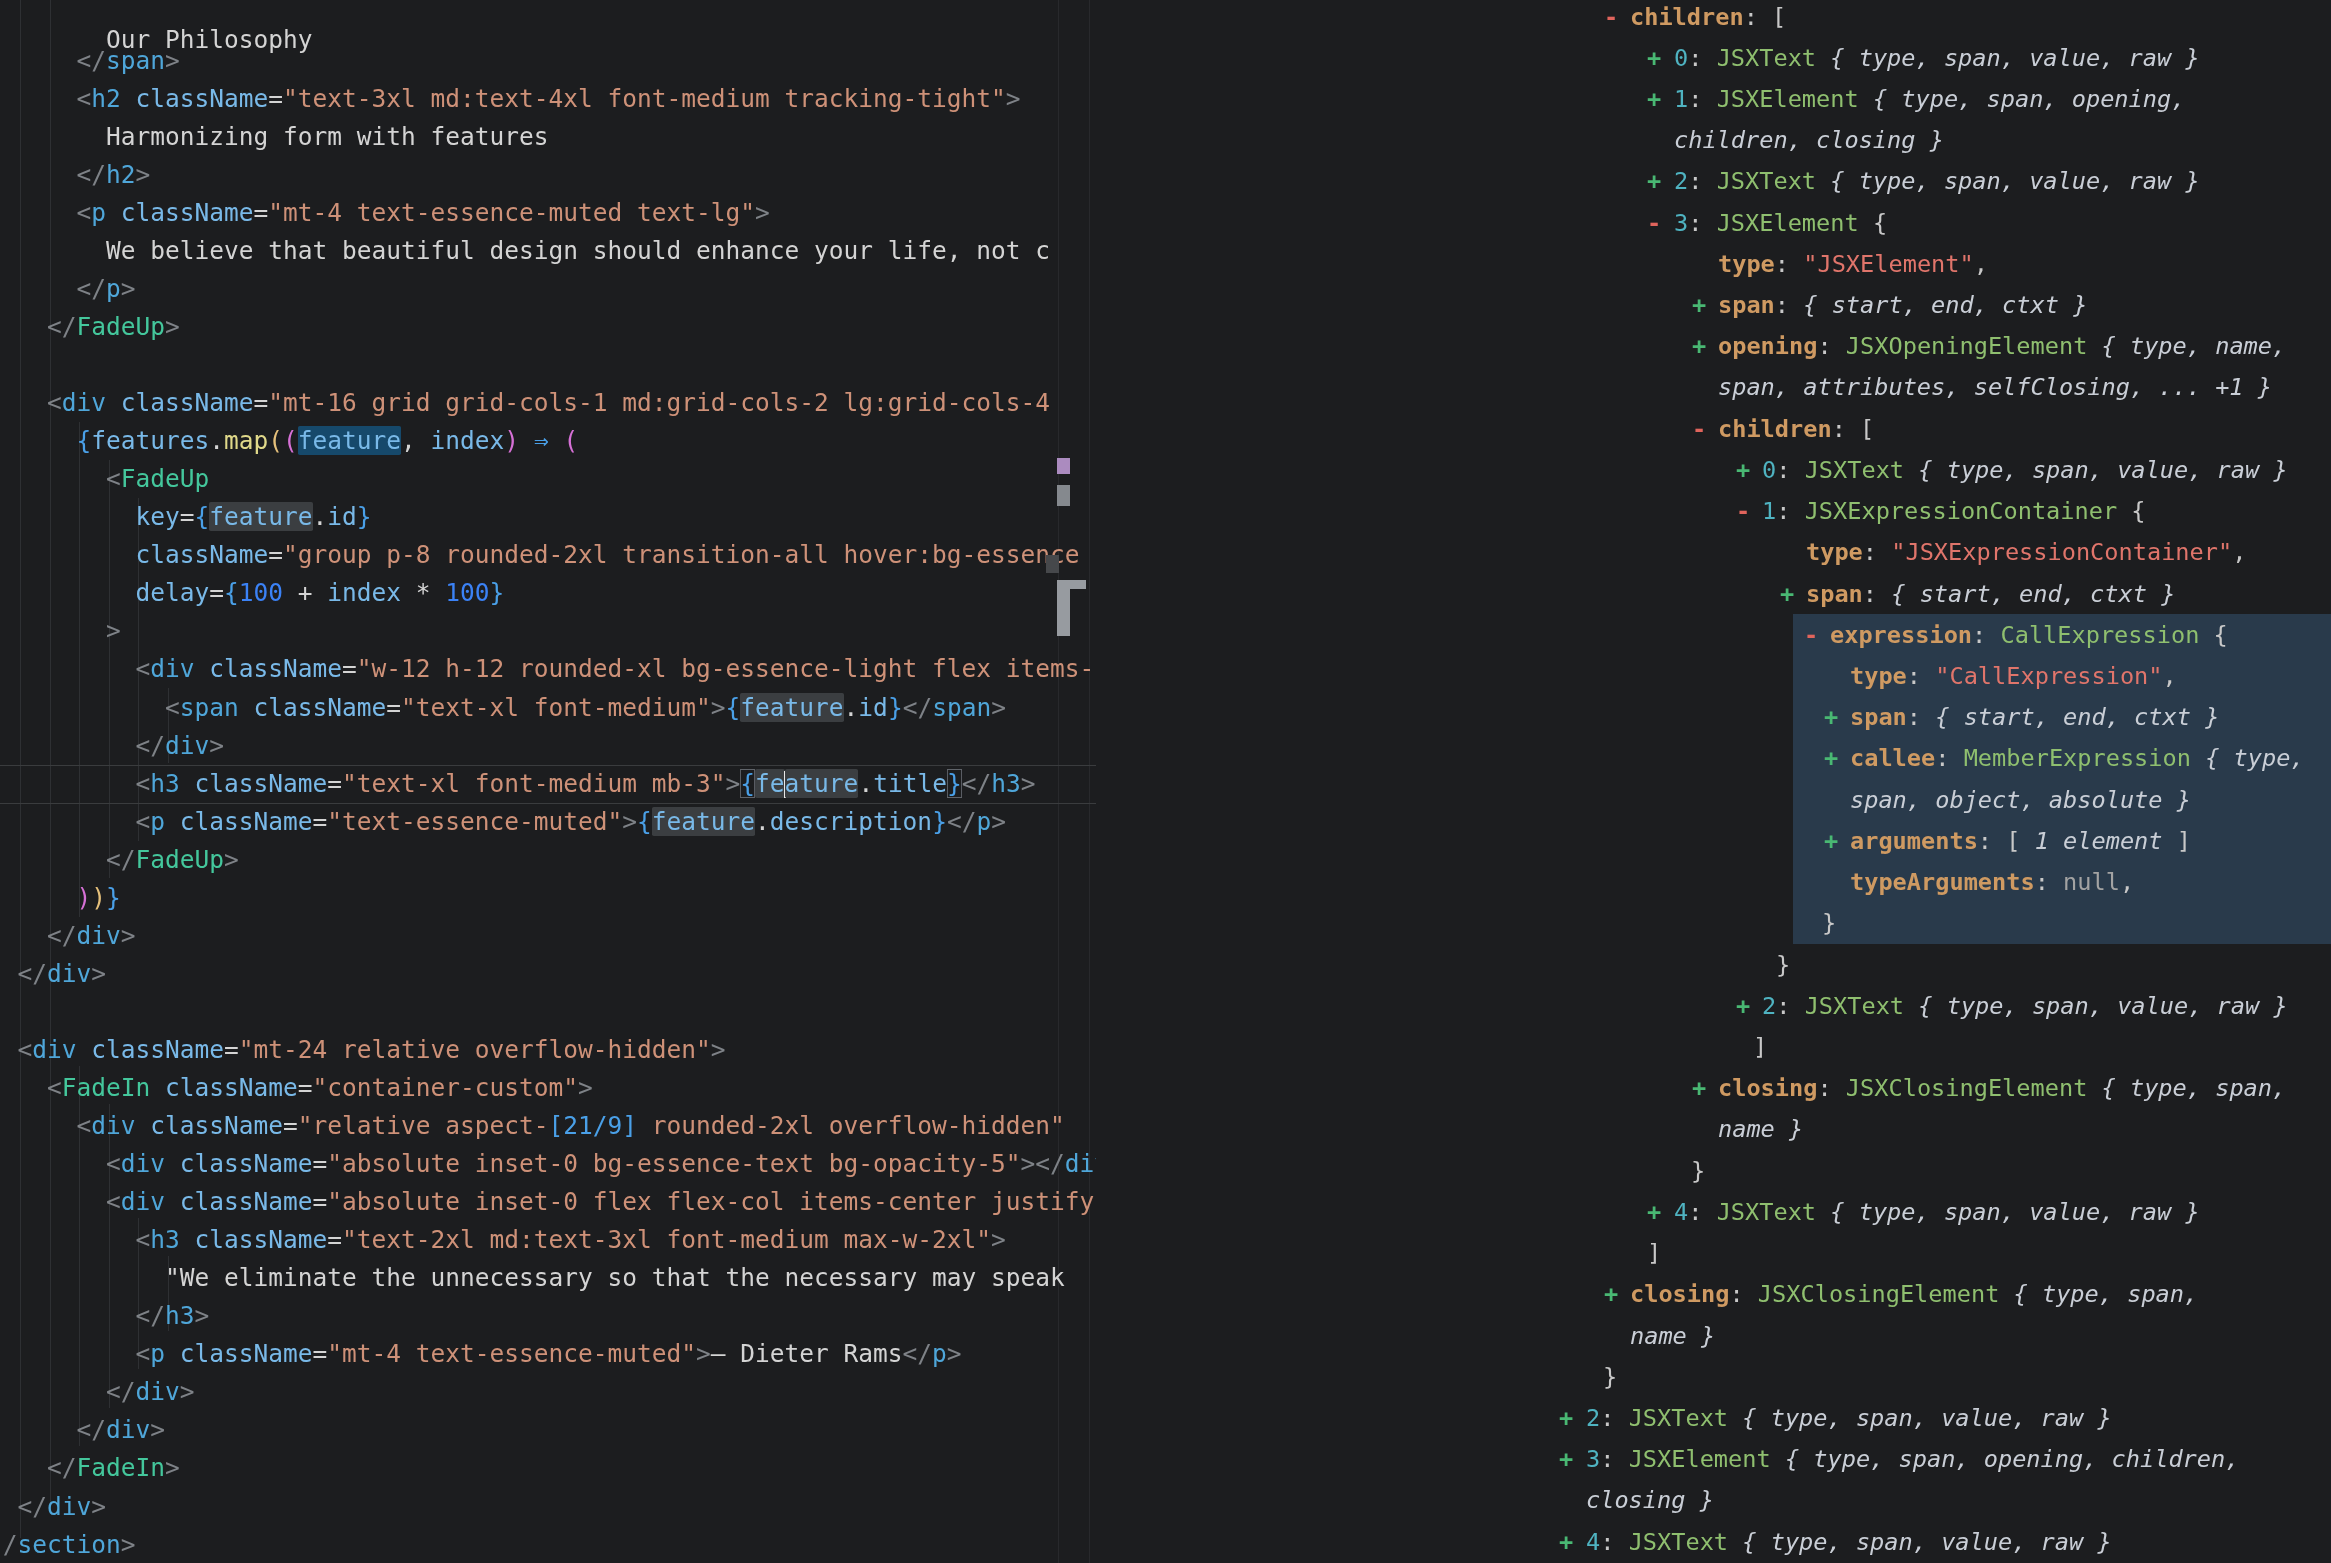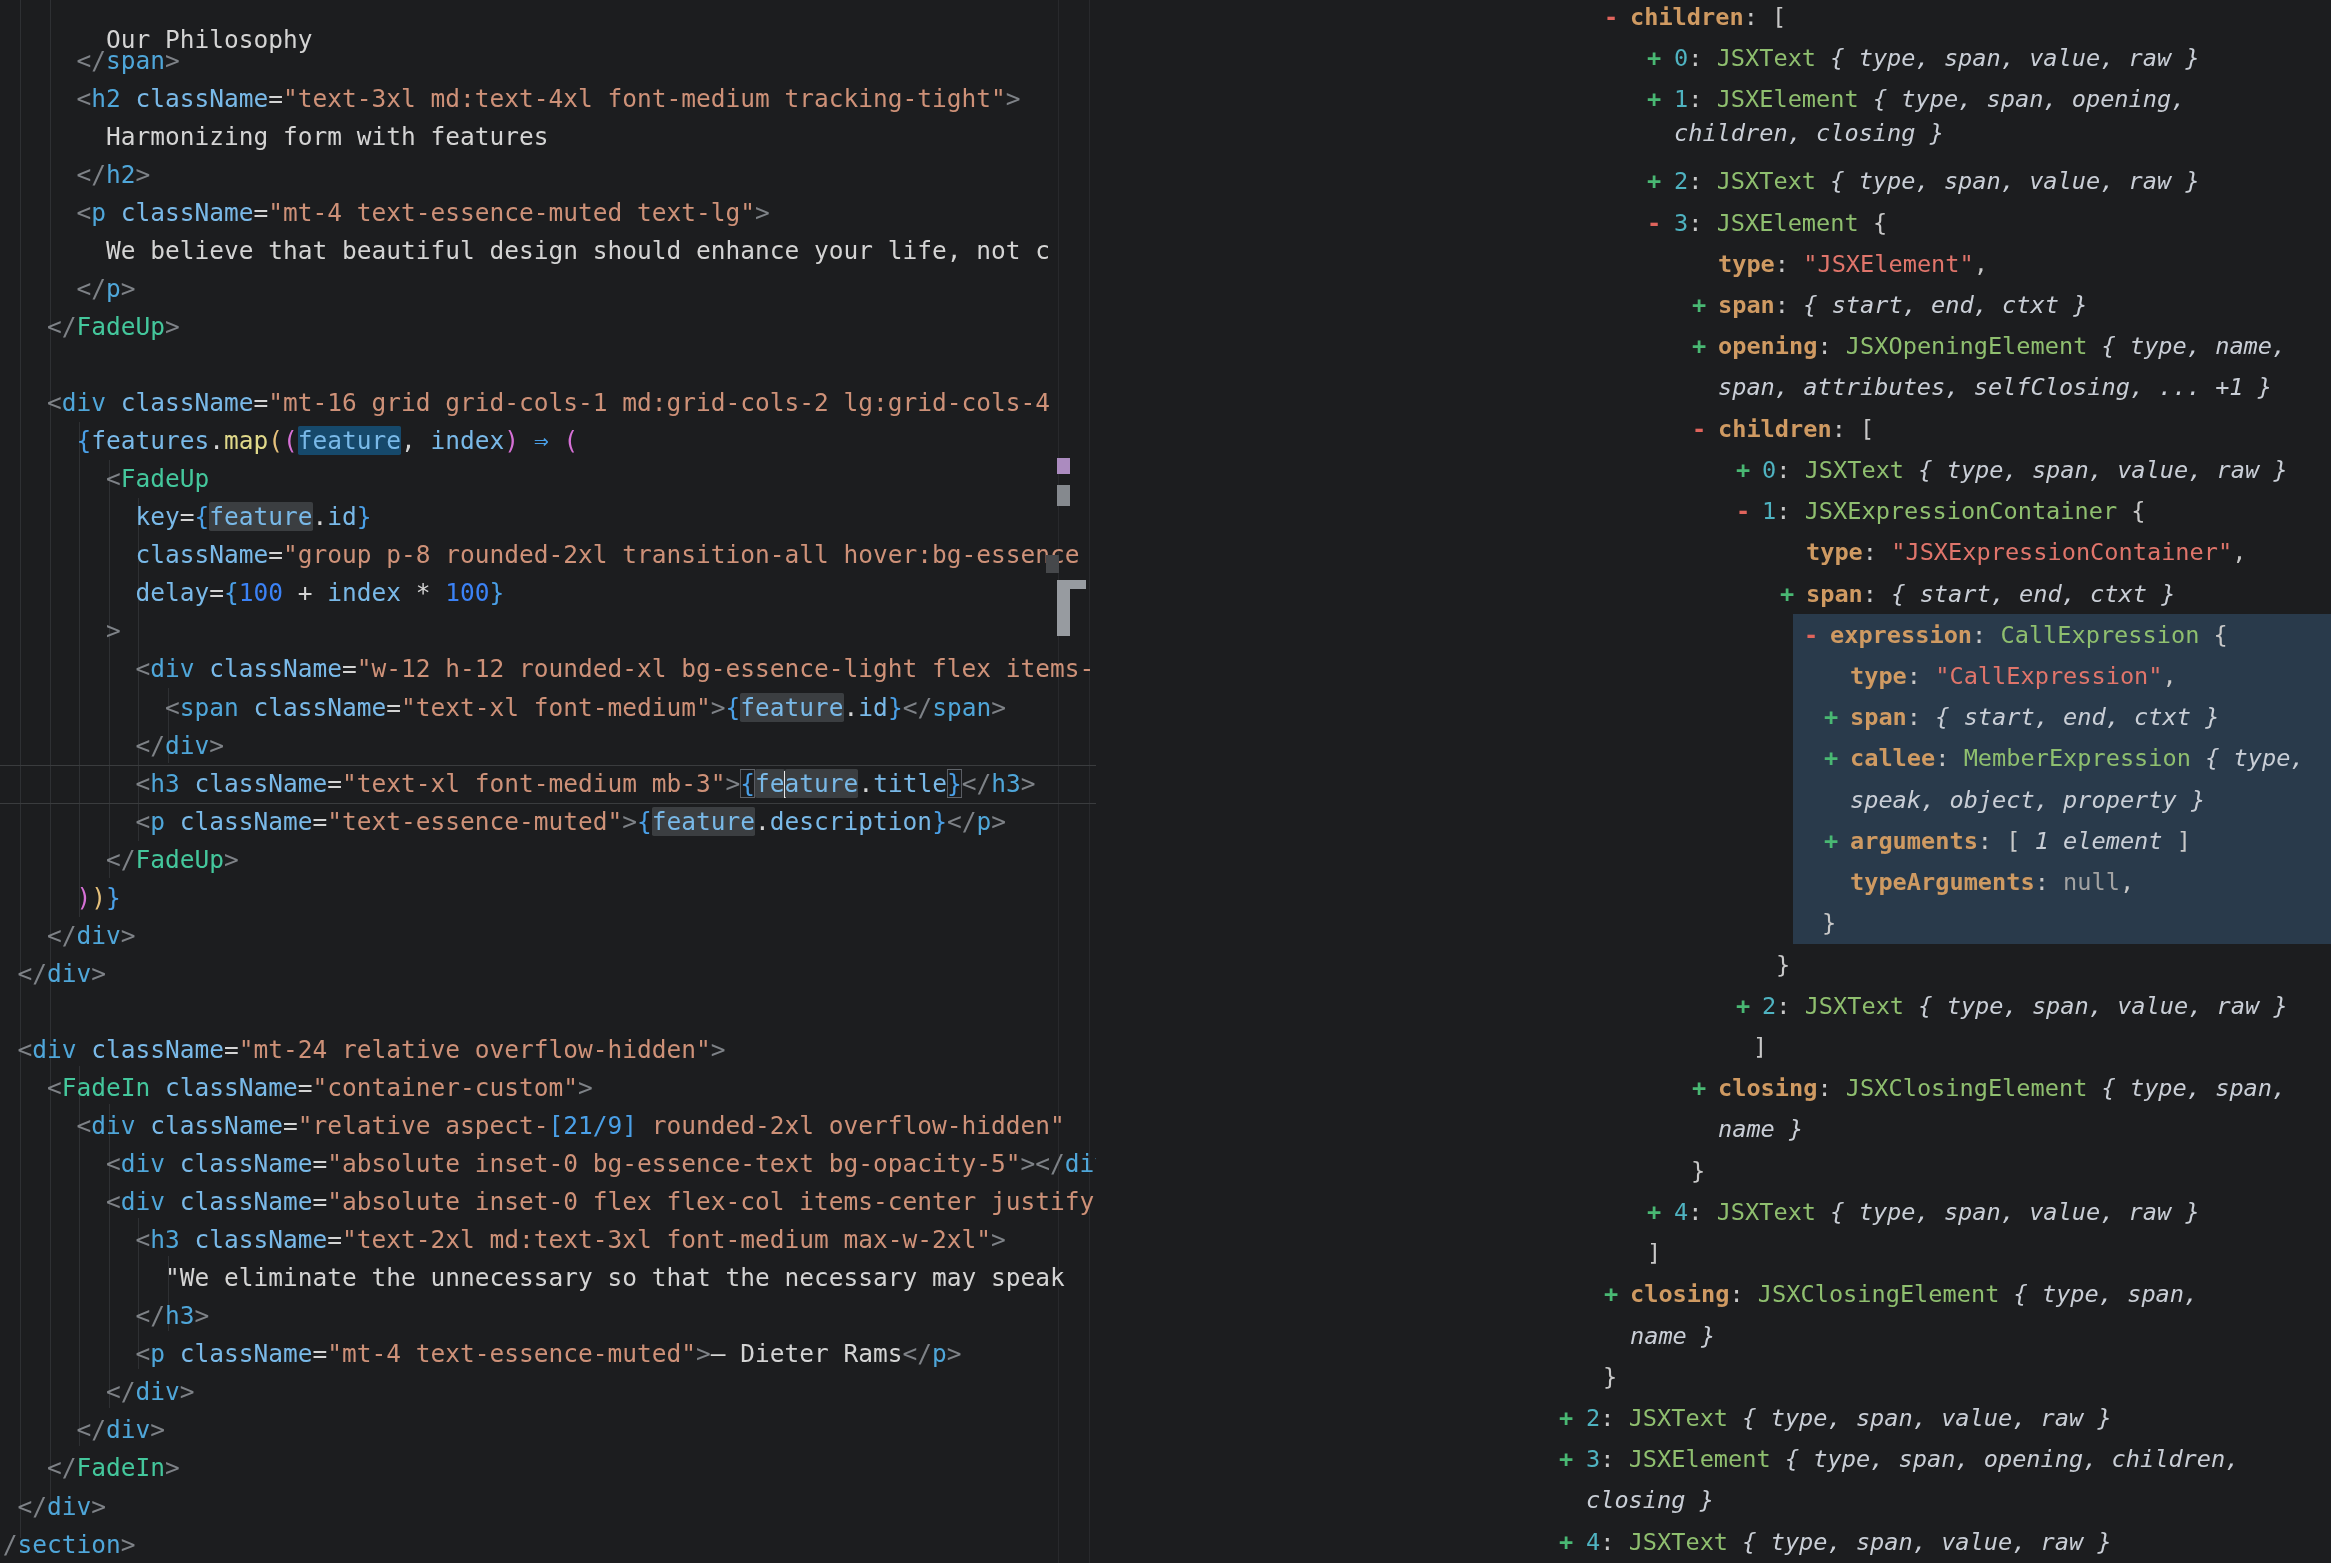--- a/index.html
+++ b/index.html
@@ -136,21 +136,21 @@
         <span class="ast-content" style="left: 1630px;"><span class="c-key">children</span><span class="c-pn">: [</span></span>
       </div>
       <div class="ast-row" style="top: 37px; left: 0px;">
         <span class="ast-marker c-mrkp" style="left: 1647px;">+</span>
         <span class="ast-content" style="left: 1674px;"><span class="c-idx">0</span><span class="c-pn">: </span><span class="c-typ">JSXText</span><span class="c-prev"> { type, span, value, raw }</span></span>
       </div>
       <div class="ast-row" style="top: 78px; left: 0px;">
         <span class="ast-marker c-mrkp" style="left: 1647px;">+</span>
         <span class="ast-content" style="left: 1674px;"><span class="c-idx">1</span><span class="c-pn">: </span><span class="c-typ">JSXElement</span><span class="c-prev"> { type, span, opening,</span></span>
       </div>
-      <div class="ast-row" style="top: 112px; left: 0px;">
+      <div class="ast-row" style="top: 119px; left: 0px;">
         <span class="ast-content" style="left: 1674px;"><span class="c-prev">children, closing }</span></span>
       </div>
       <div class="ast-row" style="top: 160px; left: 0px;">
         <span class="ast-marker c-mrkp" style="left: 1647px;">+</span>
         <span class="ast-content" style="left: 1674px;"><span class="c-idx">2</span><span class="c-pn">: </span><span class="c-typ">JSXText</span><span class="c-prev"> { type, span, value, raw }</span></span>
       </div>
       <div class="ast-row" style="top: 202px; left: 0px;">
         <span class="ast-marker c-mrkm" style="left: 1647px;">-</span>
         <span class="ast-content" style="left: 1674px;"><span class="c-idx">3</span><span class="c-pn">: </span><span class="c-typ">JSXElement</span><span class="c-pn"> {</span></span>
       </div>
@@ -196,21 +196,21 @@
       </div>
       <div class="ast-row" style="top: 696px; left: 0px;">
         <span class="ast-marker c-mrkp" style="left: 1824px;">+</span>
         <span class="ast-content" style="left: 1850px;"><span class="c-key">span</span><span class="c-pn">: </span><span class="c-prev">{ start, end, ctxt }</span></span>
       </div>
       <div class="ast-row" style="top: 737px; left: 0px;">
         <span class="ast-marker c-mrkp" style="left: 1824px;">+</span>
         <span class="ast-content" style="left: 1850px;"><span class="c-key">callee</span><span class="c-pn">: </span><span class="c-typ">MemberExpression</span><span class="c-prev"> { type,</span></span>
       </div>
       <div class="ast-row" style="top: 779px; left: 0px;">
-        <span class="ast-content" style="left: 1850px;"><span class="c-prev">speak, object, property }</span></span>
+        <span class="ast-content" style="left: 1850px;"><span class="c-prev">span, object, absolute }</span></span>
       </div>
       <div class="ast-row" style="top: 820px; left: 0px;">
         <span class="ast-marker c-mrkp" style="left: 1824px;">+</span>
         <span class="ast-content" style="left: 1850px;"><span class="c-key">arguments</span><span class="c-pn">: </span><span class="c-pn">[</span><span class="c-prev"> 1 element </span><span class="c-pn">]</span></span>
       </div>
       <div class="ast-row" style="top: 861px; left: 0px;">
         <span class="ast-content" style="left: 1850px;"><span class="c-key">typeArguments</span><span class="c-pn">: </span><span class="c-null">null</span><span class="c-pn">,</span></span>
       </div>
       <div class="ast-row" style="top: 902px; left: 0px;">
         <span class="ast-content" style="left: 1822px;"><span class="c-pn">}</span></span>

